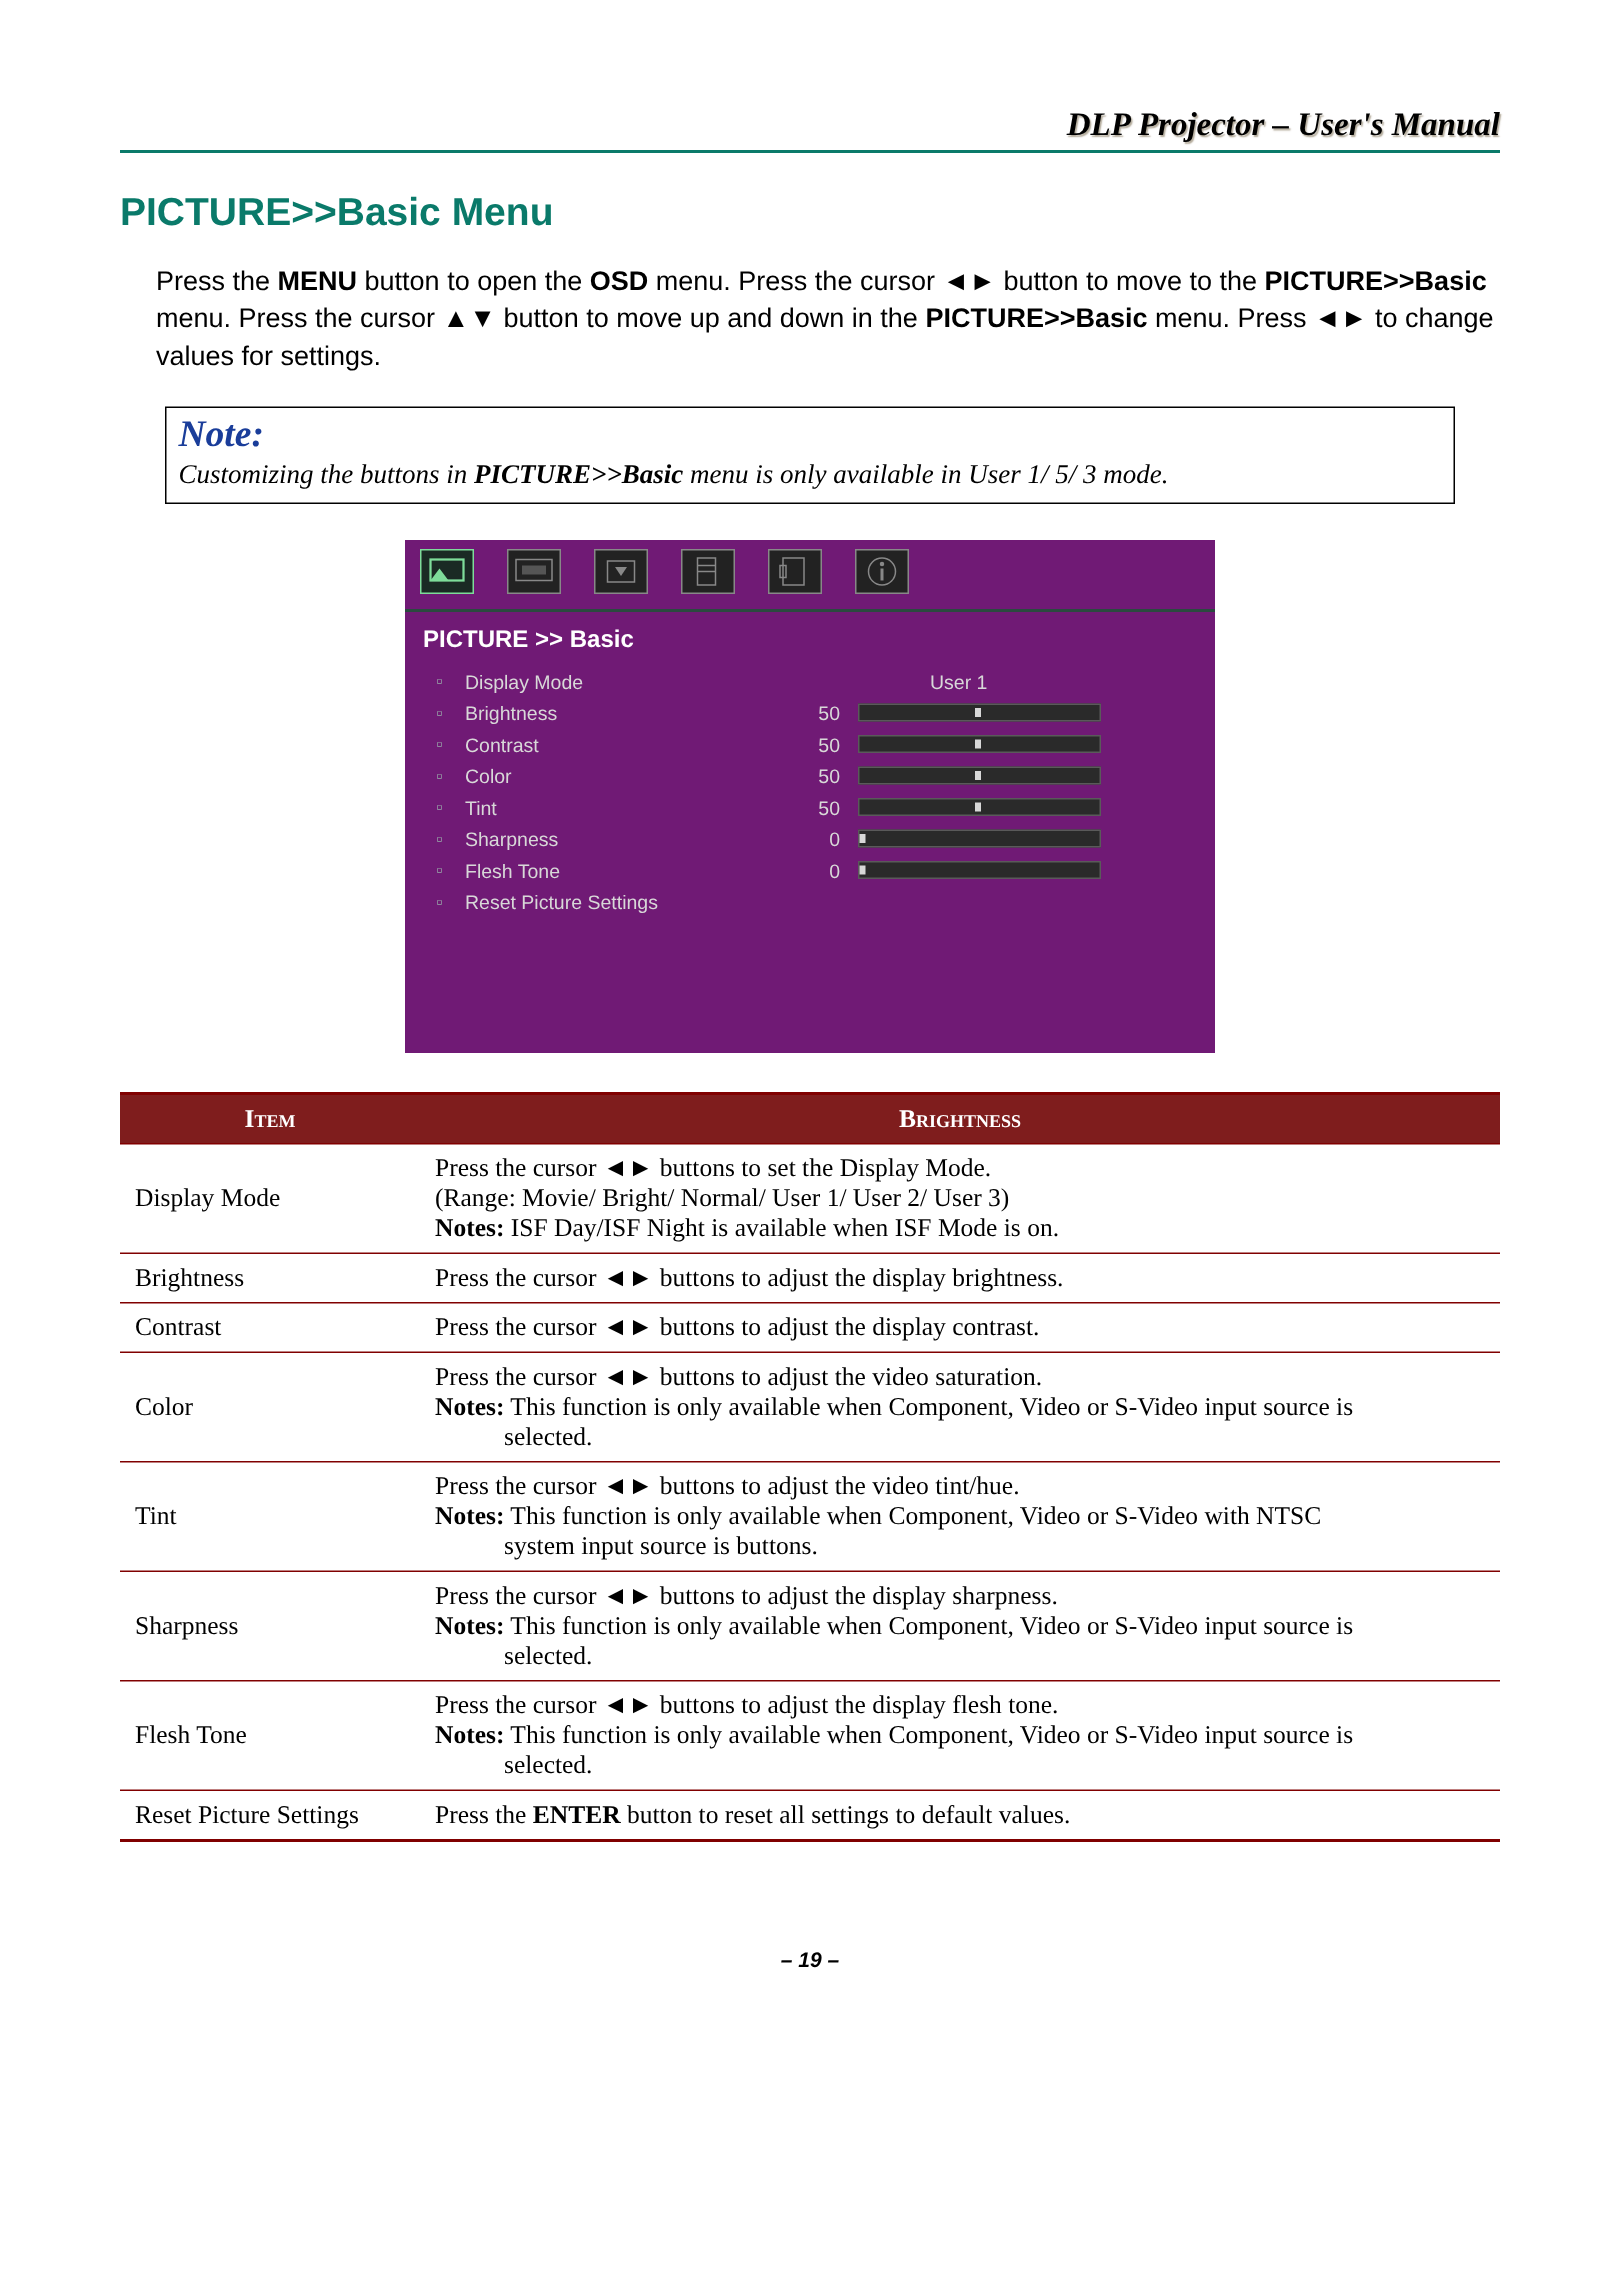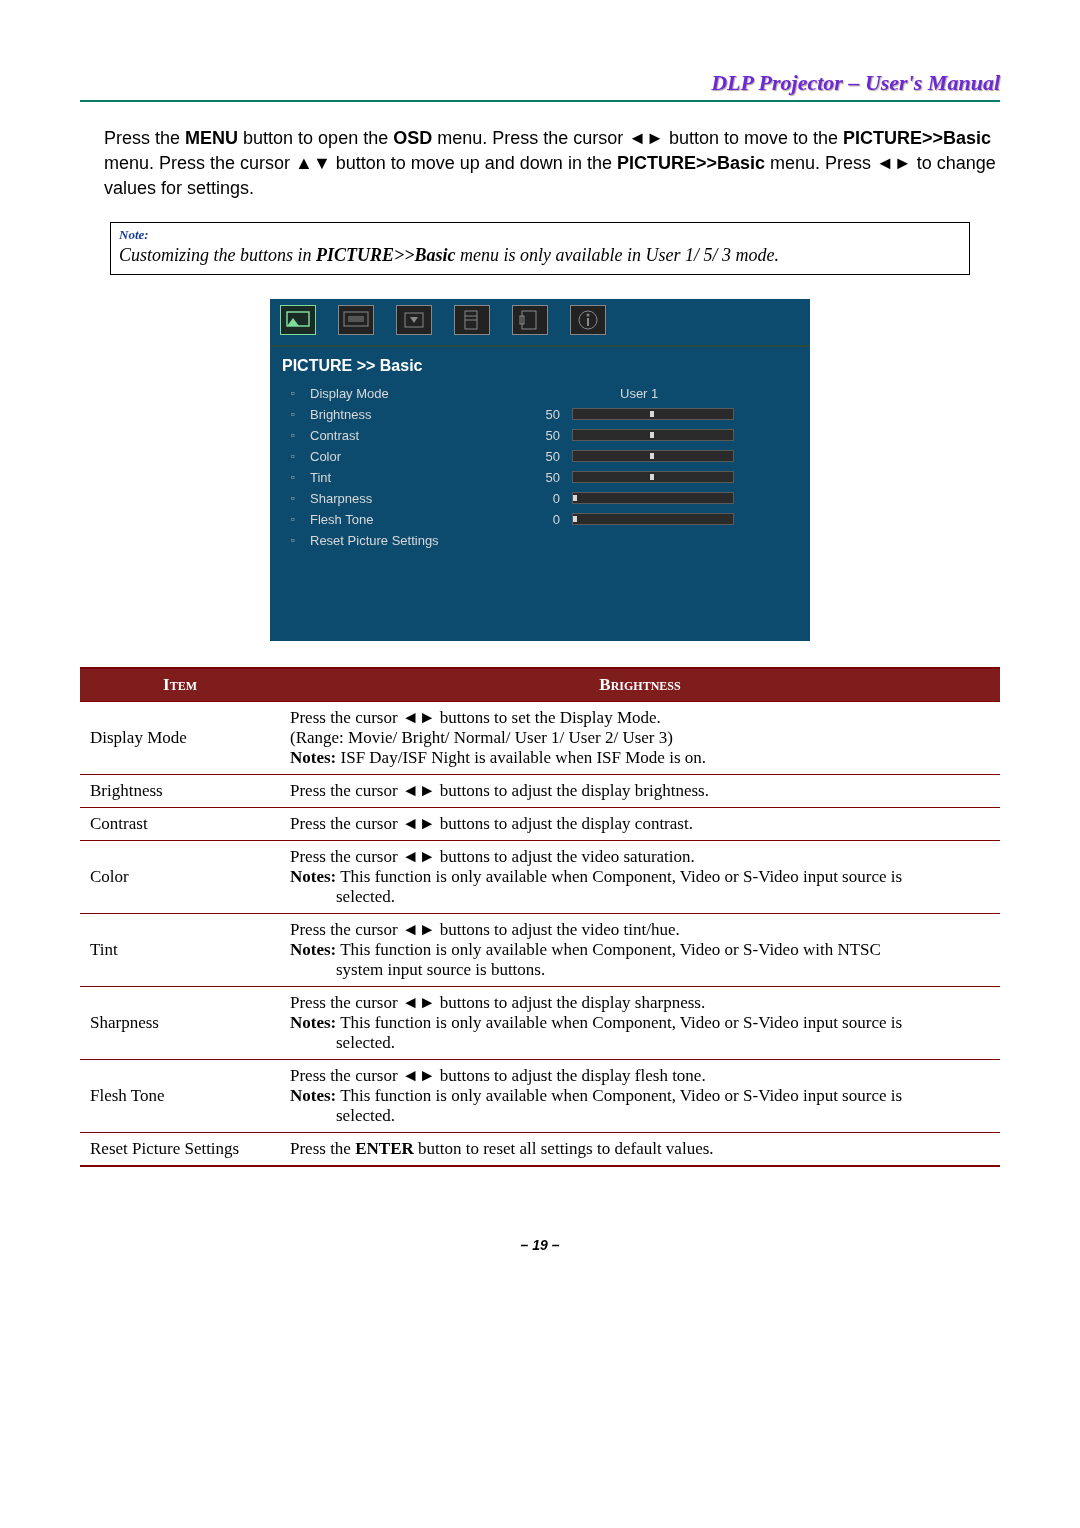--- a/index.html
+++ b/index.html
@@ -16,21 +16,21 @@
     border-bottom: 2px solid #0a7a6a;
     padding-bottom: 4px;
     margin-bottom: 24px;
   }
   .hdr-title {
     text-align: right;
     font-family: "Times New Roman", serif;
     font-style: italic;
     font-weight: bold;
     font-size: 22px;
-    color: #6d28d9;
+    color: #000000;
     text-shadow: 1px 1px 1px rgba(160,150,130,0.8);
   }
   h1.section {
     color: #0a7a6a;
     font-size: 26px;
     margin: 10px 0 18px 0;
   }
   .intro {
     font-size: 18px;
     line-height: 1.4;
@@ -40,37 +40,37 @@
   .arrows { font-family: inherit; }
   .note-box {
     border: 1px solid #000;
     margin: 20px 30px 24px 30px;
     padding: 4px 8px 8px 8px;
   }
   .note-title {
     font-family: "Times New Roman", serif;
     font-style: italic;
     font-weight: bold;
-    font-size: 13px;
+    font-size: 25px;
     color: #1a3d9a;
     margin: 0 0 2px 0;
   }
   .note-text {
     font-family: "Times New Roman", serif;
     font-style: italic;
     font-size: 18px;
     margin: 0;
   }
 
   
   .osd-wrap { text-align: center; }
   .osd {
     display: inline-block;
     width: 540px;
-    background: #0c4a6e;
+    background: #701a75;
     text-align: left;
     padding-bottom: 90px;
   }
   .osd-tabs {
     display: flex;
     gap: 22px;
     padding: 6px 10px;
     align-items: center;
   }
   .osd-tabs .tab {
@@ -152,20 +152,21 @@
   }
 </style>
 </head>
 <body>
 
 <div class="page">
   <div class="hdr-line">
     <div class="hdr-title">DLP Projector – User's Manual</div>
   </div>
 
+  <h1 class="section">PICTURE&gt;&gt;Basic Menu</h1>
 
   <p class="intro">
     <span>Press the </span><b>MENU</b><span> button to open the </span><b>OSD</b><span> menu. Press the cursor </span><span class="arrows">◄►</span><span> button to move to the </span><b>PICTURE&gt;&gt;Basic</b><span> menu. Press the cursor </span><span class="arrows">▲▼</span><span> button to move up and down in the </span><b>PICTURE&gt;&gt;Basic</b><span> menu. Press </span><span class="arrows">◄►</span><span> to change values for settings.</span>
   </p>
 
   <div class="note-box">
     <p class="note-title">Note:</p>
     <p class="note-text">
       <span>Customizing the buttons in </span><b>PICTURE&gt;&gt;Basic</b><span> menu is only available in User 1/ 5/ 3 mode.</span>
     </p>

